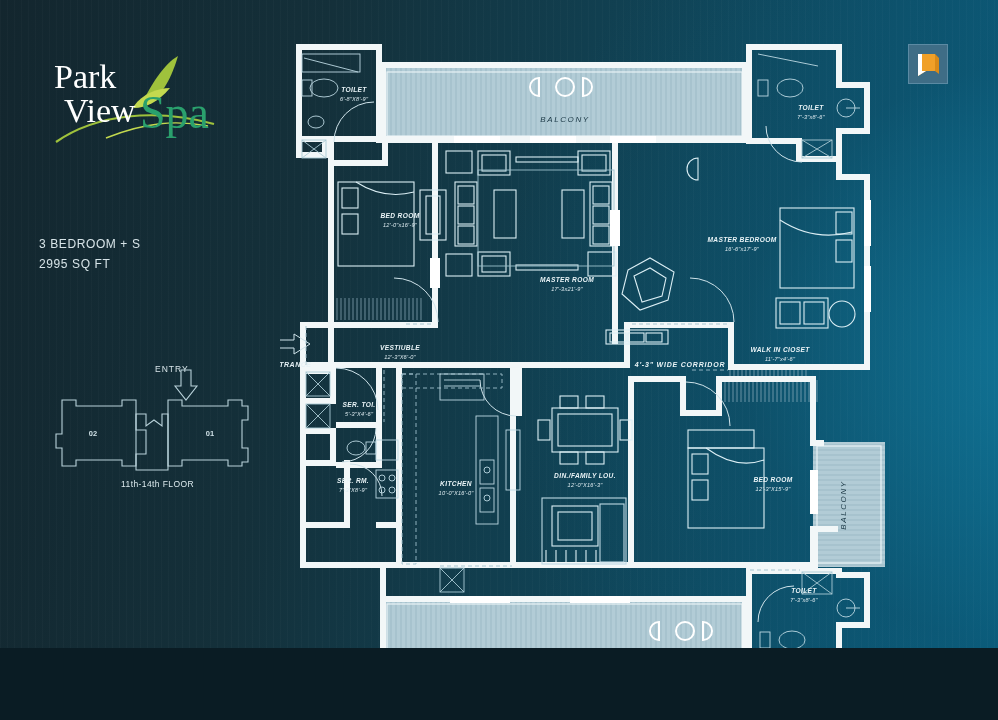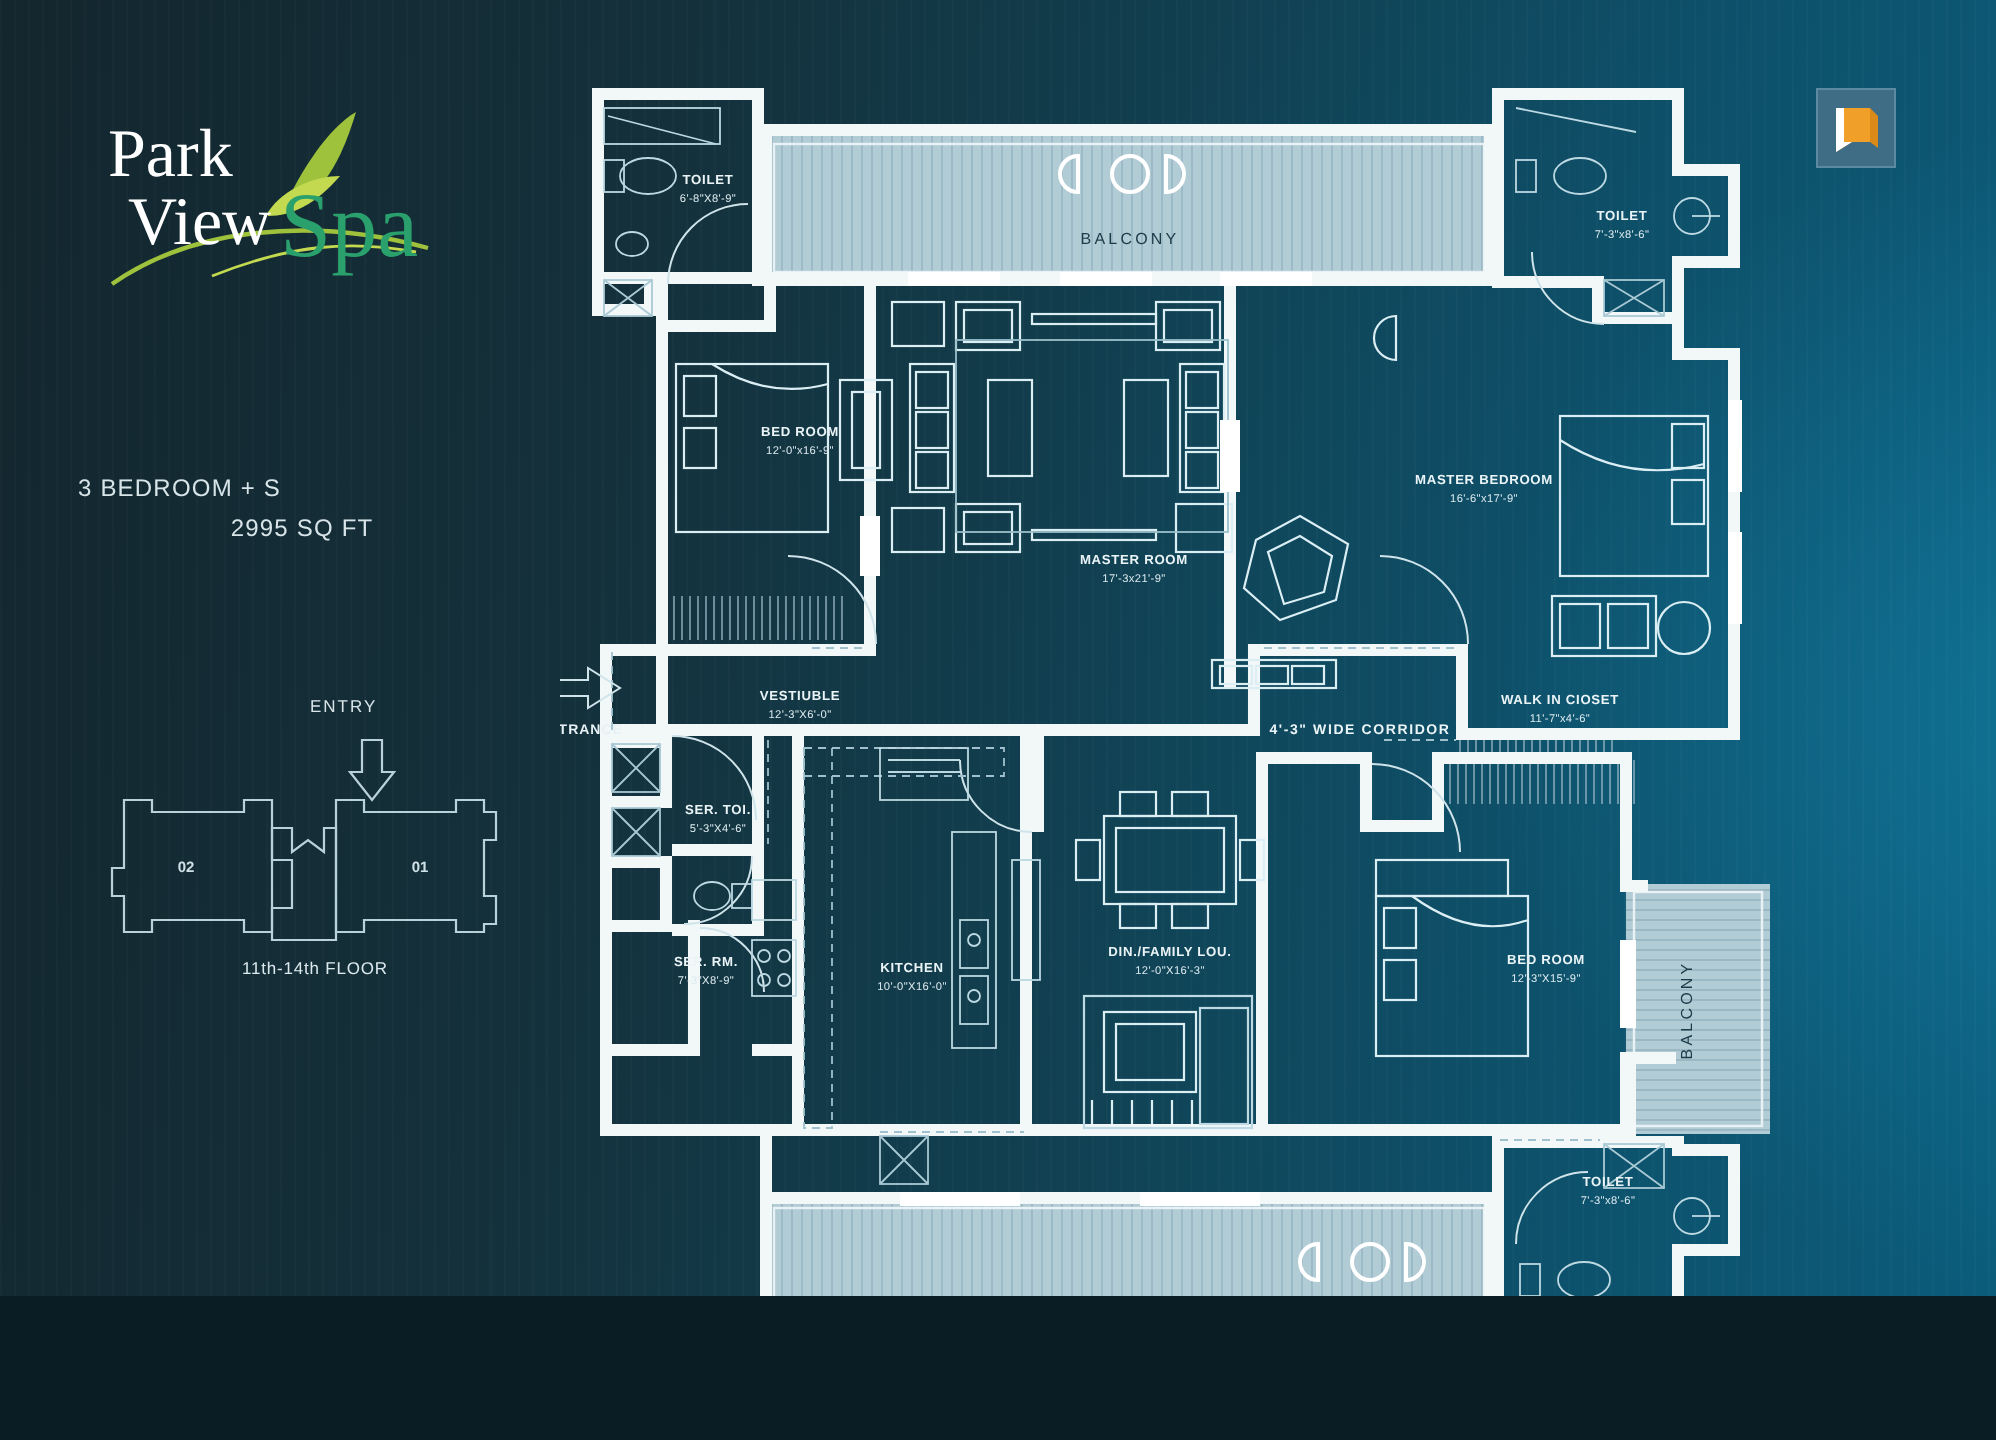--- a/index.html
+++ b/index.html
@@ -24,36 +24,36 @@
 
   
   #logo{position:absolute;left:46px;top:46px;width:200px;height:110px;}
   #logo svg{display:block;}
   .logo-park{fill:#ffffff;font-family:"Liberation Serif","DejaVu Serif",serif;font-size:34px;}
   .logo-spa{fill:#2aa06d;font-family:"Liberation Serif","DejaVu Serif",serif;font-size:46px;}
 
   #info{position:absolute;left:39px;top:234px;width:230px;color:#d7e4e8;
         font-size:12px;letter-spacing:0.6px;line-height:20px;}
   #info .ln2{white-space:nowrap;}
-  #info .ln3{text-align:center;padding-right:6px;}
+  #info .ln3{text-align:left;padding-right:6px;}
 
   #keyplan{position:absolute;left:50px;top:348px;width:215px;height:145px;color:#c9dce2;}
-  #keyplan .entry-label{position:absolute;left:105px;top:0px;font-size:8.5px;letter-spacing:1px;color:#d7e4e8;}
+  #keyplan .entry-label{position:absolute;left:105px;top:16px;font-size:8.5px;letter-spacing:1px;color:#d7e4e8;}
   #keyplan .floor-label{position:absolute;left:0;top:131px;width:215px;text-align:center;
         font-size:8.5px;font-weight:normal;letter-spacing:0.4px;color:#dceaee;}
   #keyplan svg{position:absolute;left:0;top:10px;}
   .kp-line{fill:none;stroke:#b9d2da;stroke-width:1.1;}
   .kp-unit{fill:#cfe0e6;font-size:7.5px;font-weight:bold;}
 
   
   #corner-btn{position:absolute;left:908px;top:44px;width:40px;height:40px;
      background:#3f6d86;border:1px solid #5b8aa3;box-sizing:border-box;}
 
   
-  #plan{position:absolute;left:280px;top:30px;width:630px;height:650px;}
+  #plan{position:absolute;left:280px;top:30px;width:630px;height:650px;font-style:italic;}
   #plan svg{display:block;}
   .wall{fill:#f2f7f8;}
   .thin{fill:none;stroke:#cfe3ea;stroke-width:1;}
   .thin2{fill:none;stroke:#a9c9d4;stroke-width:0.9;}
   .furn{fill:none;stroke:#dbeef4;stroke-width:1.1;}
   .furn-l{fill:none;stroke:#bcd8e2;stroke-width:0.9;}
   .dash{fill:none;stroke:#9fc0cc;stroke-width:0.9;stroke-dasharray:4 3;}
   .balc{fill:#b2ccd6;}
   .balc-h{fill:none;stroke:#93b3c0;stroke-width:0.7;}
   .lbl{fill:#eaf4f7;font-size:6.6px;font-weight:bold;letter-spacing:0.35px;text-anchor:middle;}

